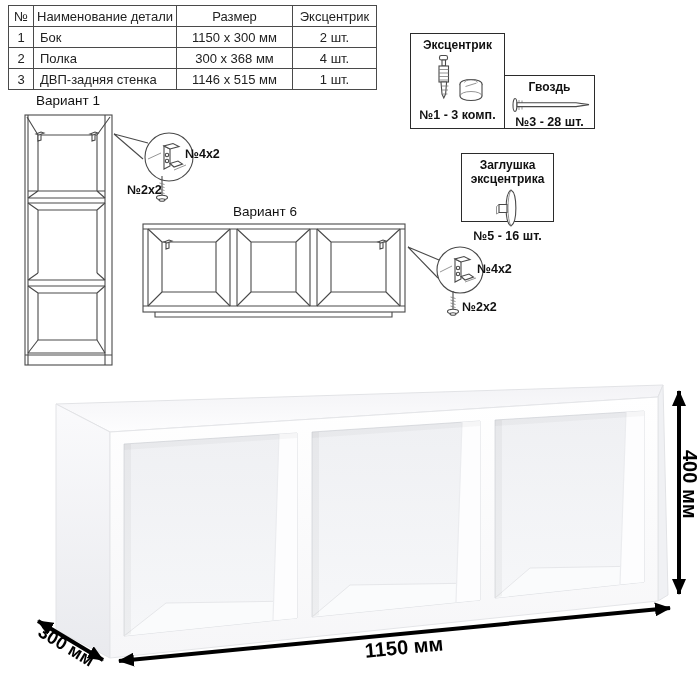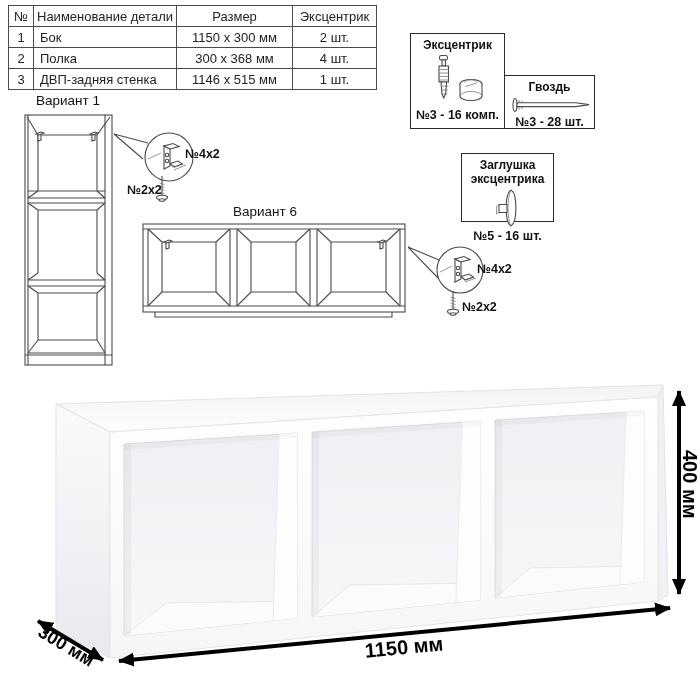--- a/index.html
+++ b/index.html
@@ -82,21 +82,21 @@
           <rect x="13" y="13" width="9.5" height="16" class="lnf"></rect>
           <path class="thin" d="M13,16.5 h9.5 M13,20 h9.5 M13,23.5 h9.5 M13,27 h9.5"></path>
           <path class="lnf" d="M15,29 l1,12 l1.8,4 l1.8,-4 l1,-12 z"></path>
           <path class="thin" d="M15.4,33 h7 M15.8,37 h6.2 M16.4,41 h5"></path>
           <ellipse cx="45" cy="31" rx="11" ry="4.5" class="lnf"></ellipse>
           <path class="lnf" d="M34,31 v12 a11,4.5 0 0 0 22,0 v-12"></path>
           <path class="thin" d="M38.5,29.5 a6.5,2.6 0 0 1 13,0 M39.5,33.5 l11,-3.4"></path>
           <path class="thin" d="M34,43 a11,4.5 0 0 1 22,0"></path>
         </svg>
       </div>
-      <div class="hwqty">№3 - 16 комп.</div>
+      <div class="hwqty">№1 - 3 комп.</div>
     </div>
     <div class="hwcell" style="width:90px;margin-top:42px;">
       <div class="hwtitle">Гвоздь</div>
       <div class="hwicon">
         <svg width="84" height="20" viewBox="0 0 84 20" style="position:static">
           <ellipse cx="7" cy="10" rx="2" ry="6.5" class="lnf"></ellipse>
           <path class="thin" d="M11,5 v10 M14,5.5 v9"></path>
           <path class="lnf" d="M9,7.8 H68 L81,9.6 L68,11.6 H9 z"></path>
         </svg>
       </div>

